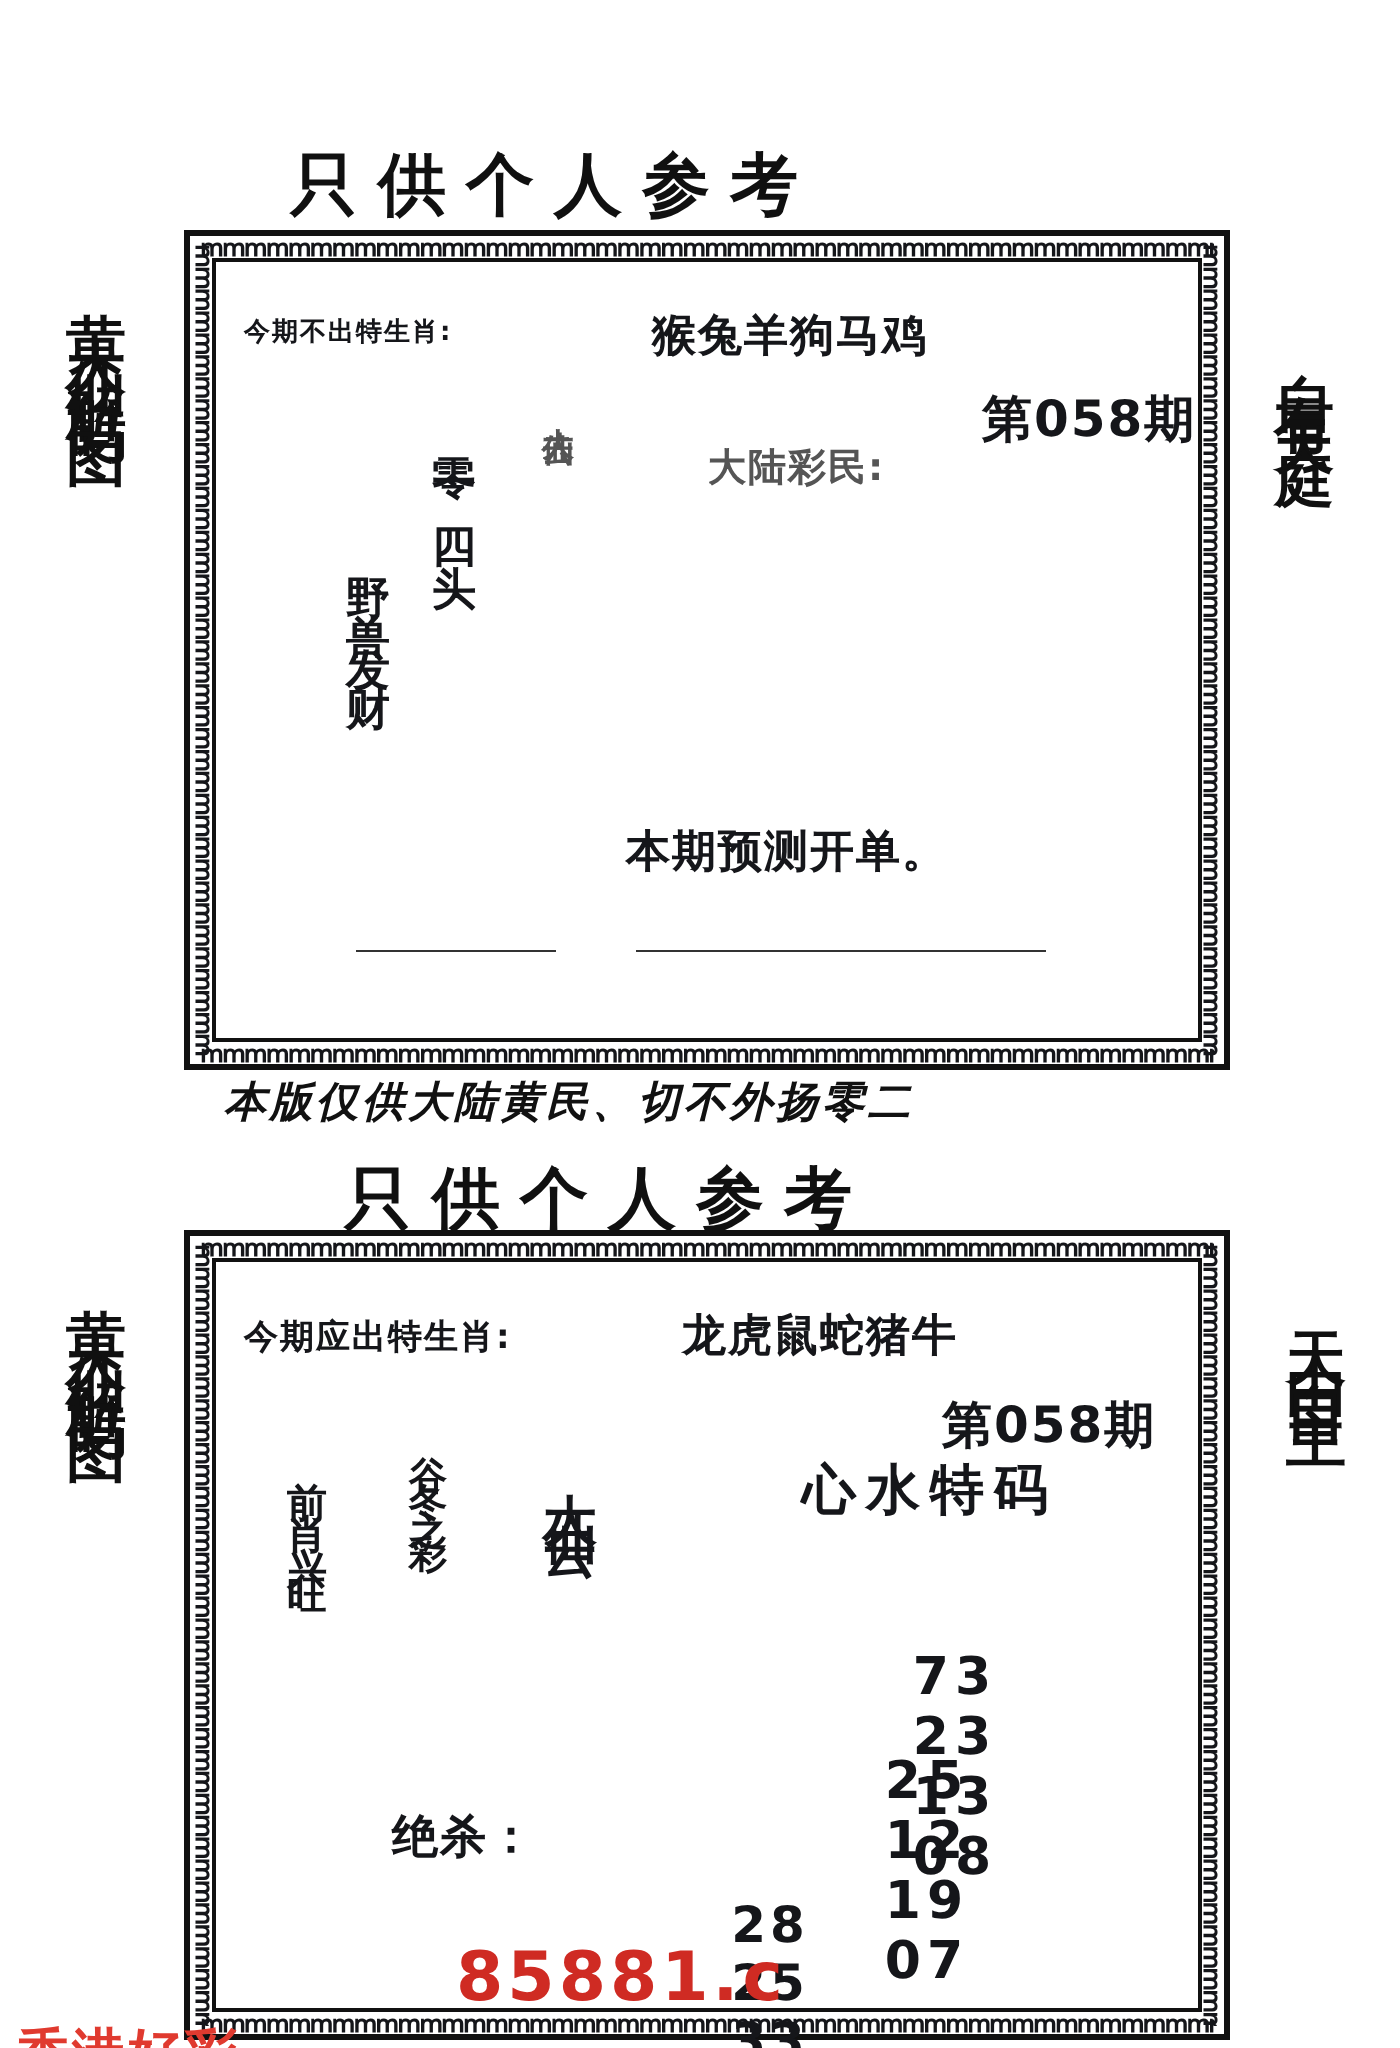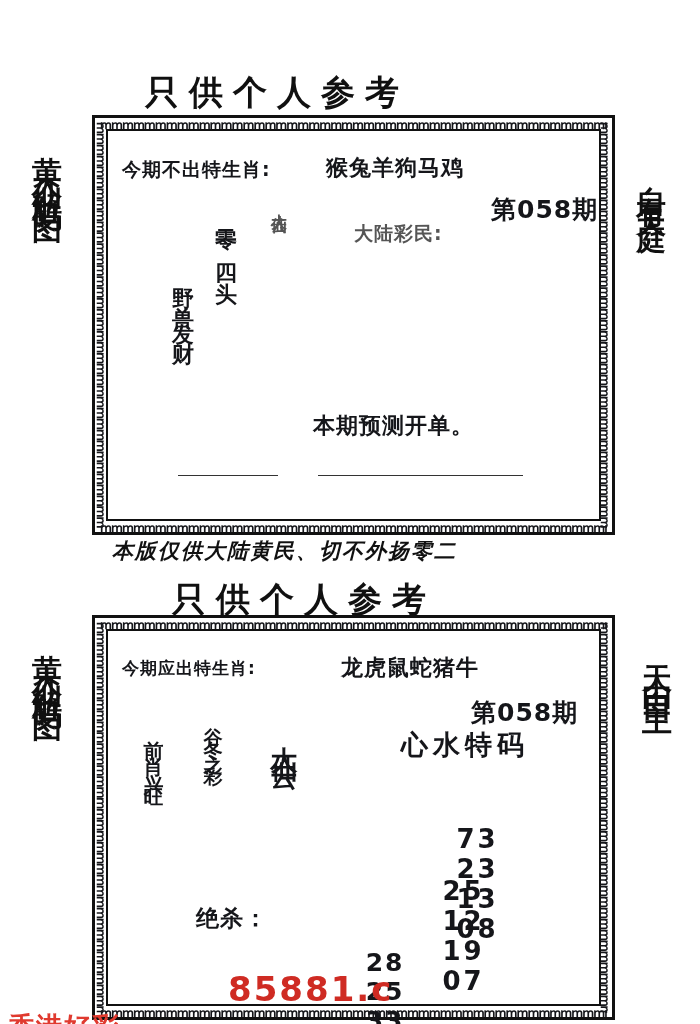--- a/index.html
+++ b/index.html
@@ -156,21 +156,21 @@
   <div class="vcol" style="left:630px; top:125px;">自有天庭</div>
 
   <div class="panel" style="left:92px; top:78px; width:523px; height:420px;">
     <div class="wave-band wave-top">ՠՠՠՠՠՠՠՠՠՠՠՠՠՠՠՠՠՠՠՠՠՠՠՠՠՠՠՠՠՠՠՠՠՠՠՠՠՠՠՠՠՠՠՠՠՠՠՠՠՠՠՠՠՠՠՠՠՠՠՠՠՠՠՠՠՠՠՠՠՠՠՠՠՠՠՠՠՠՠՠՠՠ</div>
     <div class="wave-band wave-bottom">ՠՠՠՠՠՠՠՠՠՠՠՠՠՠՠՠՠՠՠՠՠՠՠՠՠՠՠՠՠՠՠՠՠՠՠՠՠՠՠՠՠՠՠՠՠՠՠՠՠՠՠՠՠՠՠՠՠՠՠՠՠՠՠՠՠՠՠՠՠՠՠՠՠՠՠՠՠՠՠՠՠՠ</div>
     <div class="wave-band wave-left">ՠՠՠՠՠՠՠՠՠՠՠՠՠՠՠՠՠՠՠՠՠՠՠՠՠՠՠՠՠՠՠՠՠՠՠՠՠՠՠՠՠՠՠՠՠՠՠՠՠՠՠՠՠՠՠՠՠՠՠՠՠՠՠՠՠՠՠՠՠՠՠՠՠՠՠՠՠՠՠՠՠՠ</div>
     <div class="wave-band wave-right">ՠՠՠՠՠՠՠՠՠՠՠՠՠՠՠՠՠՠՠՠՠՠՠՠՠՠՠՠՠՠՠՠՠՠՠՠՠՠՠՠՠՠՠՠՠՠՠՠՠՠՠՠՠՠՠՠՠՠՠՠՠՠՠՠՠՠՠՠՠՠՠՠՠՠՠՠՠՠՠՠՠՠ</div>
 
     <div class="panel-inner">
 
-      <div class="hw" style="position:absolute; left:14px; top:26px; font-size:19px;">今期不出特生肖:</div>
+      <div class="hw" style="position:absolute; left:14px; top:26px; font-size:13px;">今期不出特生肖:</div>
       <div class="hw" style="position:absolute; left:218px; top:22px; font-size:22px;">猴兔羊狗马鸡</div>
 
       <div class="hw" style="position:absolute; left:383px; top:62px; font-size:25px;">第058期</div>
 
       <div class="vtext" style="left:160px; top:70px; font-size:16px; color:#555; letter-spacing:3px;">大仙云:</div>
 
       <div class="hw" style="position:absolute; left:246px; top:90px; font-size:19px; color:#555;">大陆彩民:</div>
 
       <div class="vtext" style="left:103px; top:80px; font-size:22px; letter-spacing:18px;">
         <span>零</span><span>一</span><span>四</span><span>头</span>

